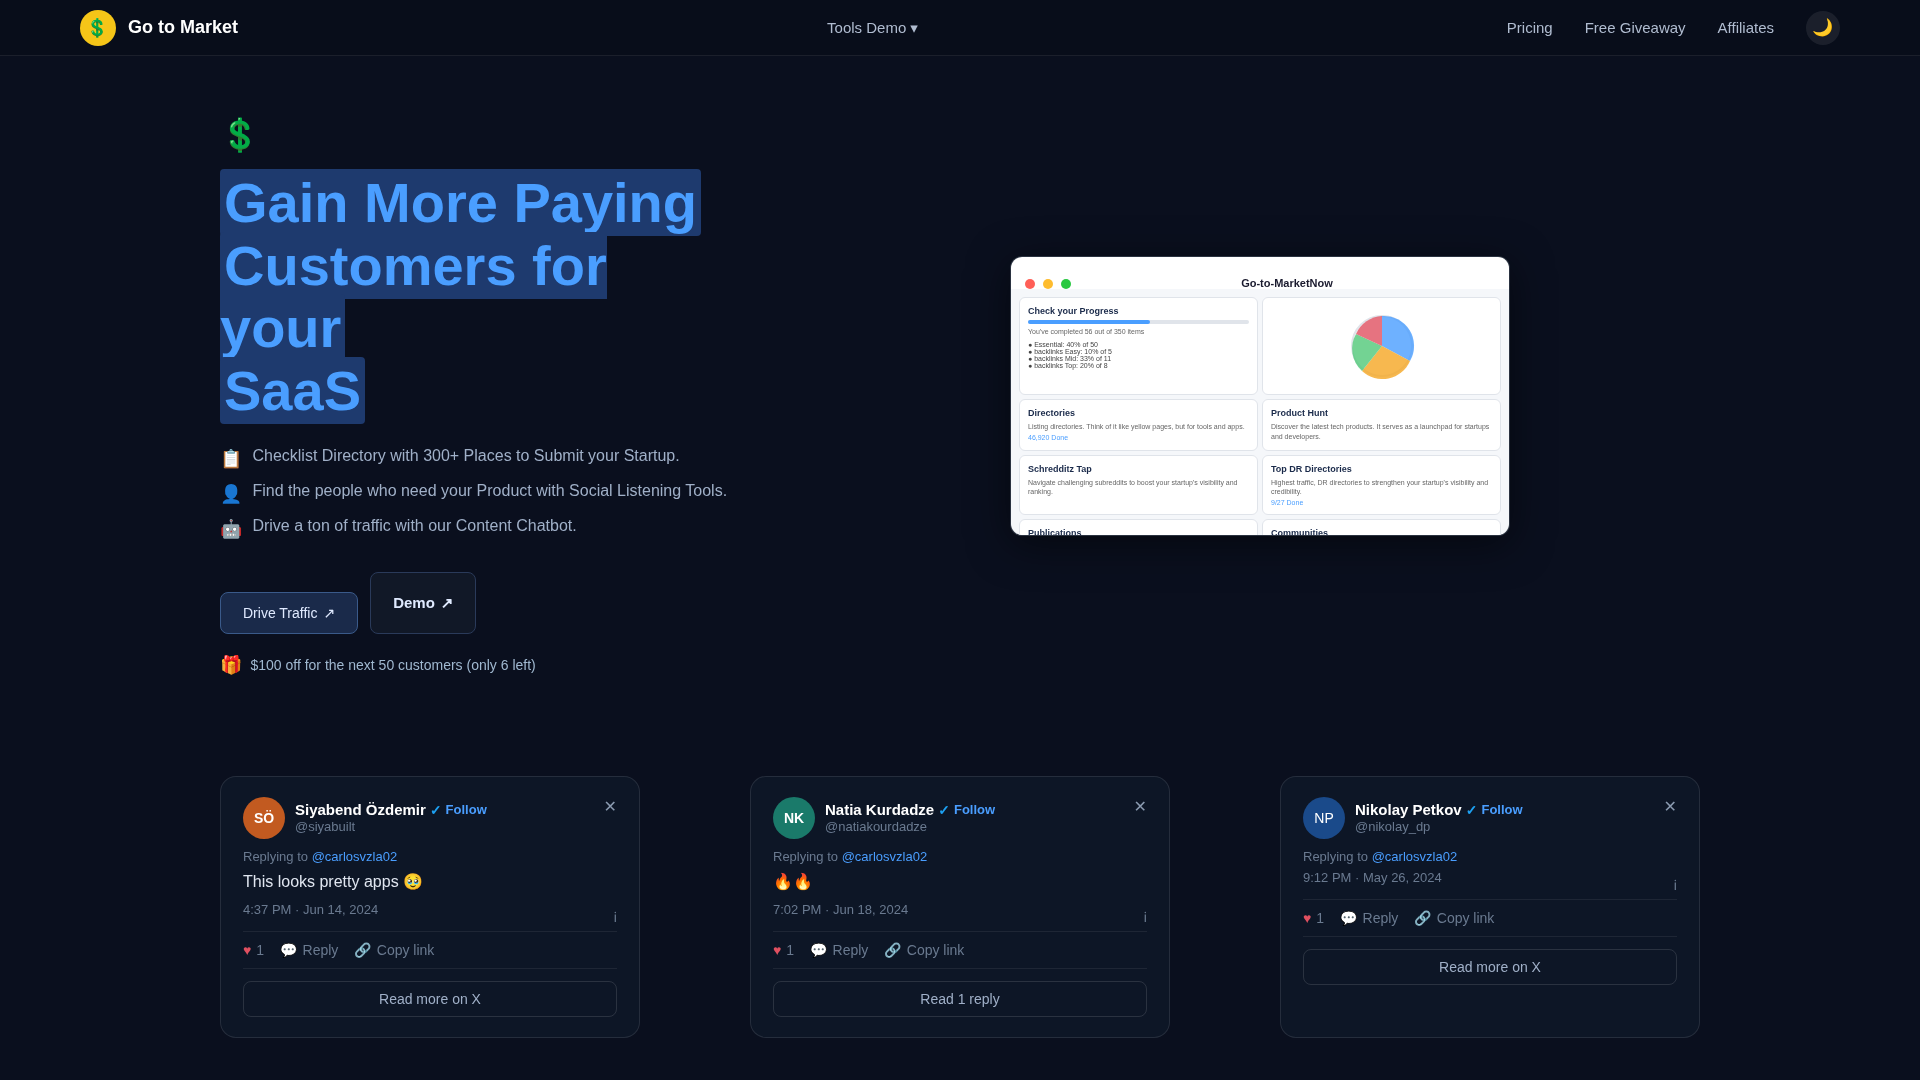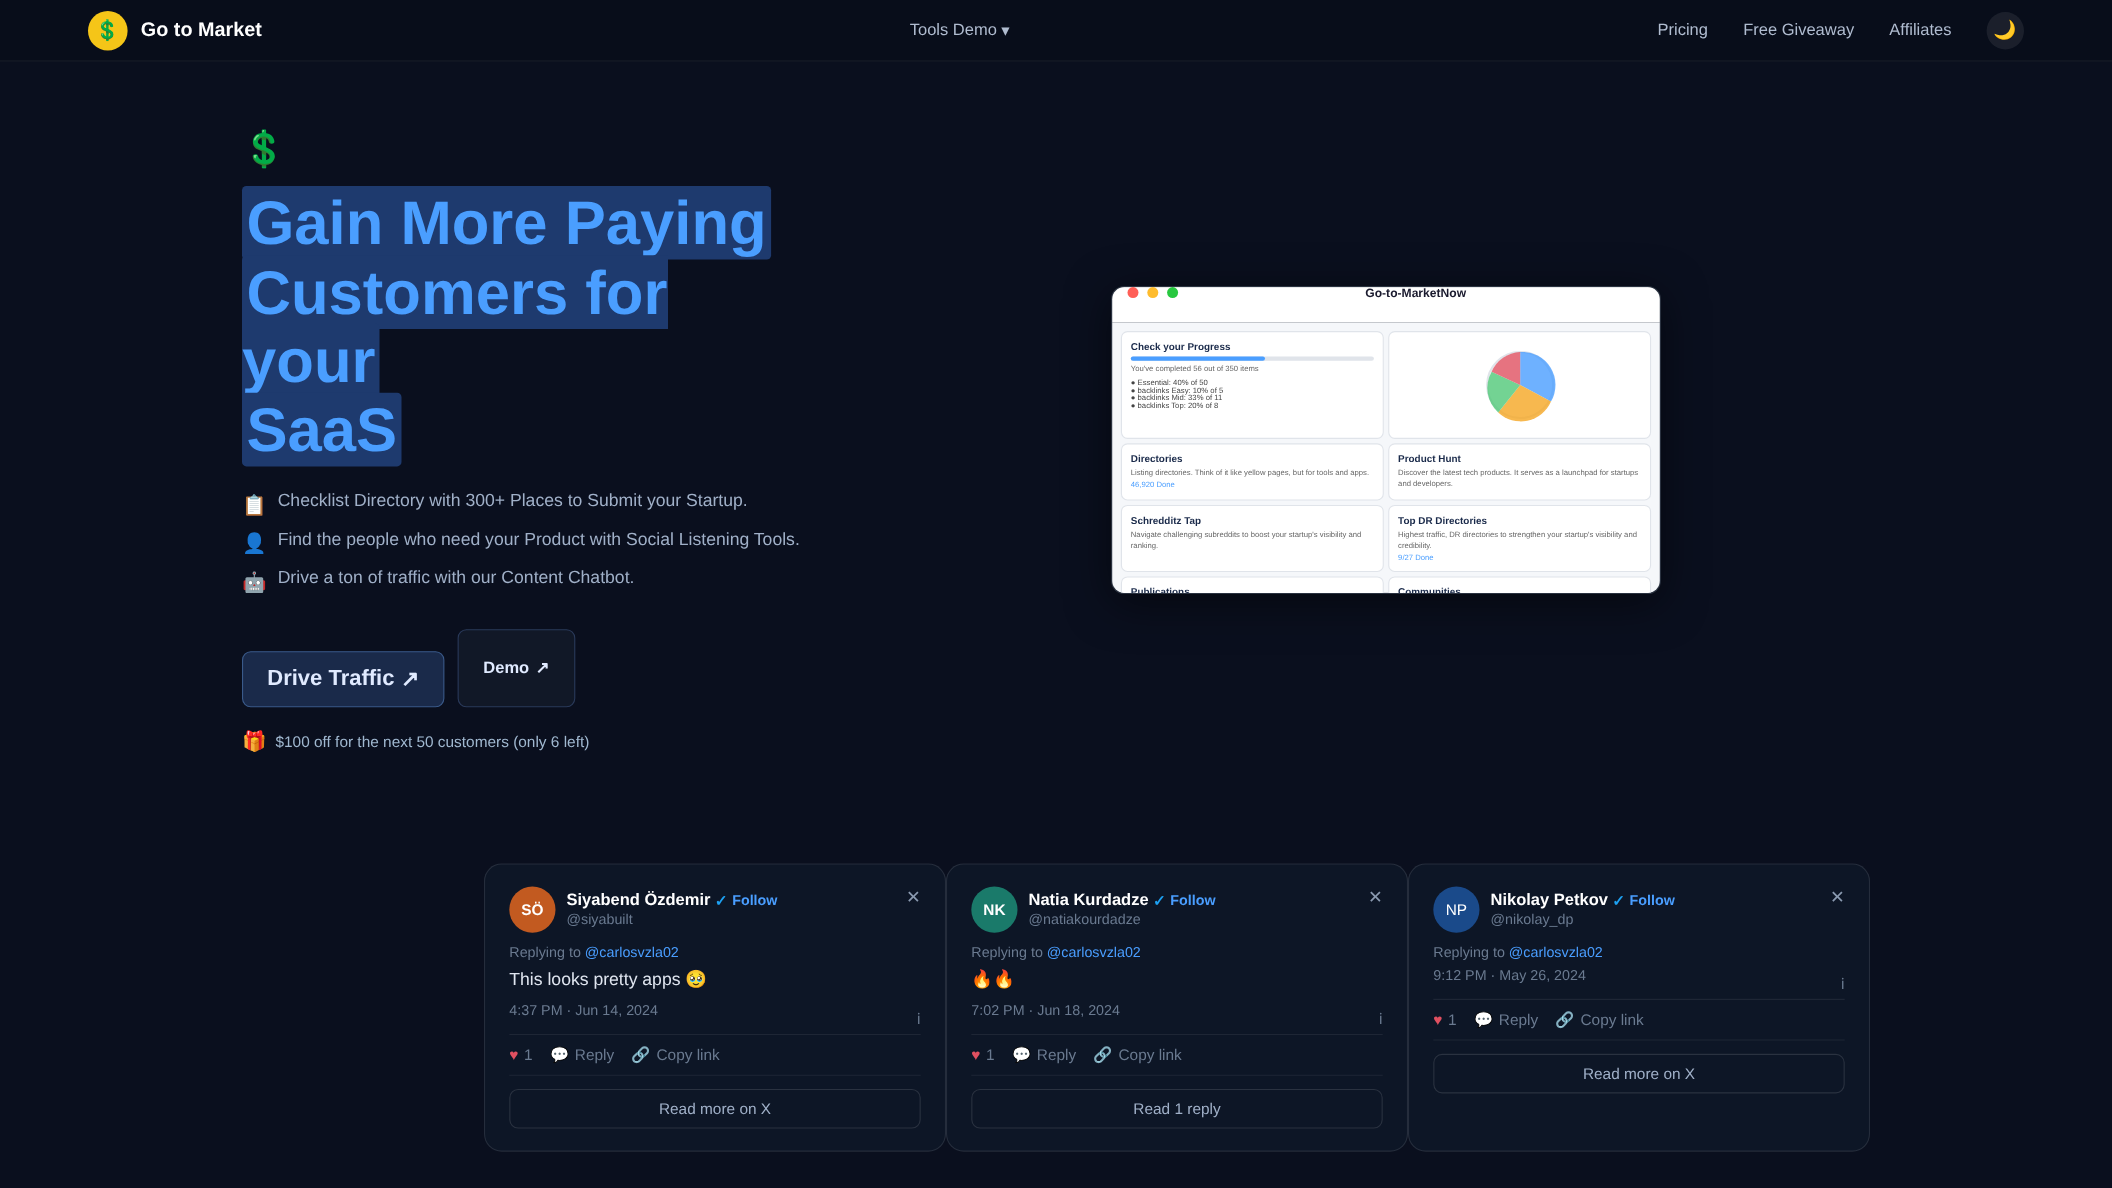--- a/index.html
+++ b/index.html
@@ -80,21 +80,21 @@
       font-size: 16px; color: #a0b0c8;
     }
     .hero-feature-icon { font-size: 18px; margin-top: 1px; flex-shrink: 0; }
     .hero-cta { display: flex; gap: 12px; margin-bottom: 20px; }
     .btn-primary {
       background: #1a2a4a;
       border: 1.5px solid #3a5a8a;
       color: #e0eaff;
       padding: 12px 22px;
       border-radius: 8px;
-      font-size: 20px; font-weight: 700;
+      font-size: 14px; font-weight: 400;
       cursor: pointer;
       display: flex; align-items: center; gap: 6px; margin-top: 20px;
     }
     .btn-secondary {
       background: #111827;
       border: 1.5px solid #2a3a5a;
       color: #e0eaff;
       padding: 12px 22px;
       border-radius: 8px;
       font-size: 15px; font-weight: 600;
@@ -114,21 +114,21 @@
       background: #0d1626;
       border-radius: 12px;
       border: 1px solid rgba(255,255,255,0.12);
       overflow: hidden;
       box-shadow: 0 8px 40px rgba(0,0,0,0.5);
       position: relative;
     }
     .screenshot-header {
       background: #fff;
       height: 32px;
-      display: flex; align-items: flex-start;
+      display: flex; align-items: flex-end;
       padding: 0 14px; gap: 8px;
     }
     .screenshot-dot { width: 10px; height: 10px; border-radius: 50%; }
     .screenshot-title {
       font-size: 11px; font-weight: 700; color: #1a1a2e;
       margin: 0 auto;
     }
     .screenshot-body {
       background: #f5f7fa;
       height: calc(100% - 32px);
@@ -149,21 +149,21 @@
     .ss-card-bar { height: 4px; background: #e0e4ea; border-radius: 2px; margin-bottom: 3px; }
     .ss-card-bar-fill { height: 100%; border-radius: 2px; background: #4a9eff; }
     .ss-card-text { color: #666; font-size: 7px; line-height: 1.4; }
 
     
     .testimonials {
       padding: 40px 220px 80px;
     }
     .testimonials-grid {
       display: flex;
-      justify-content: flex-end;
+      justify-content: space-between;
     }
     .tweet-card {
       background: #0d1626;
       border: 1px solid rgba(255,255,255,0.1);
       border-radius: 16px;
       padding: 20px 22px;
       width: 420px;
       position: relative;
     }
     .tweet-header {

